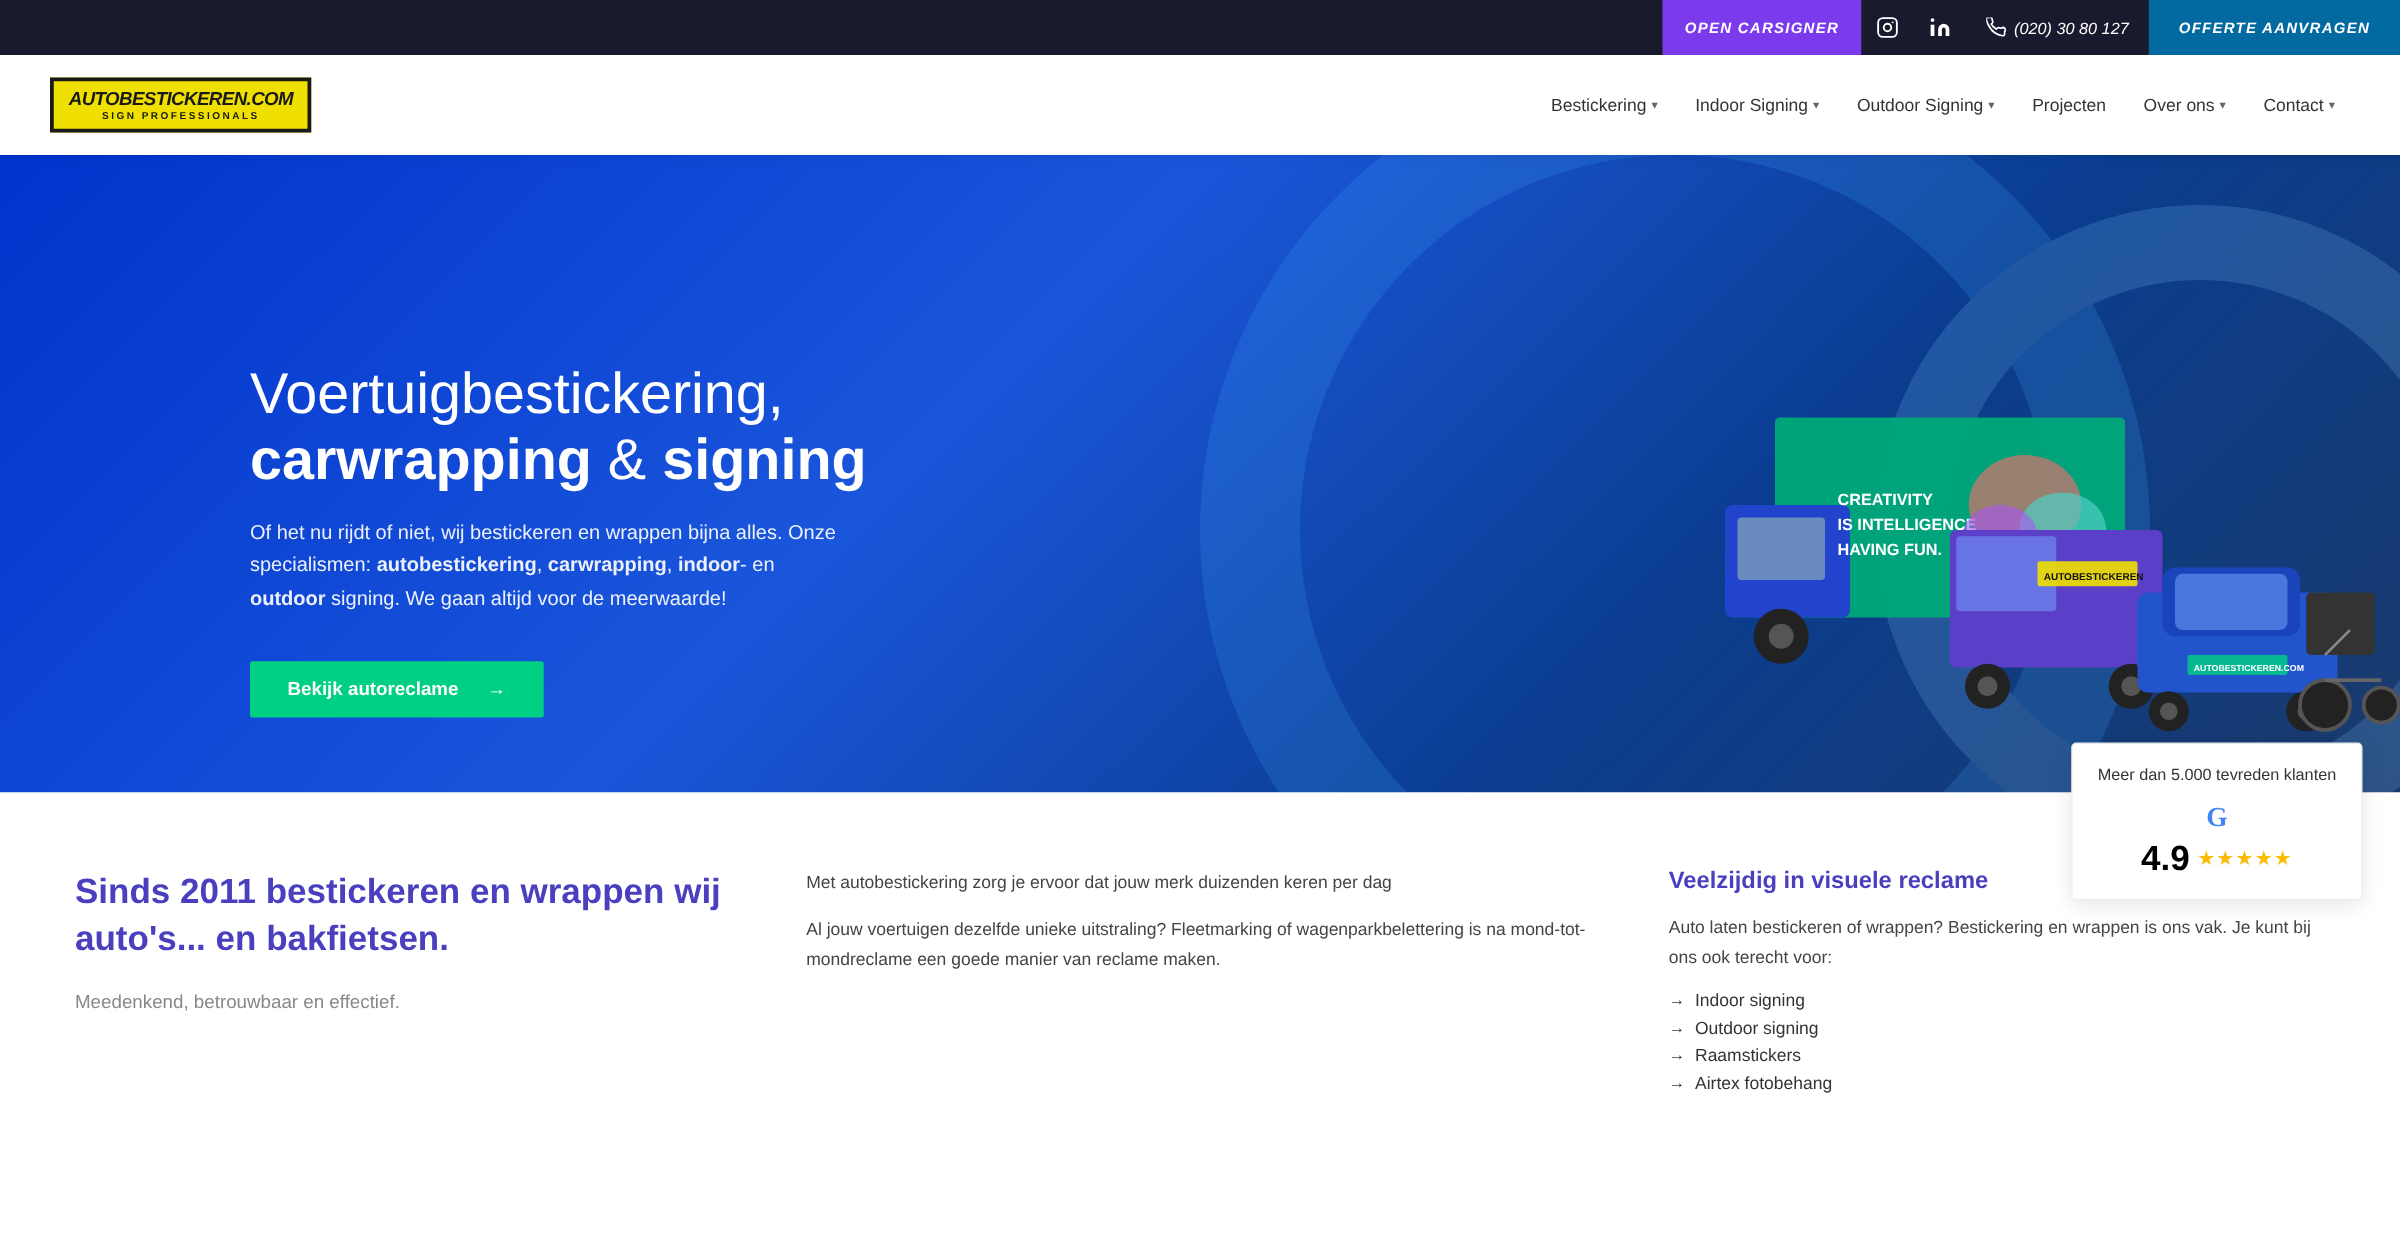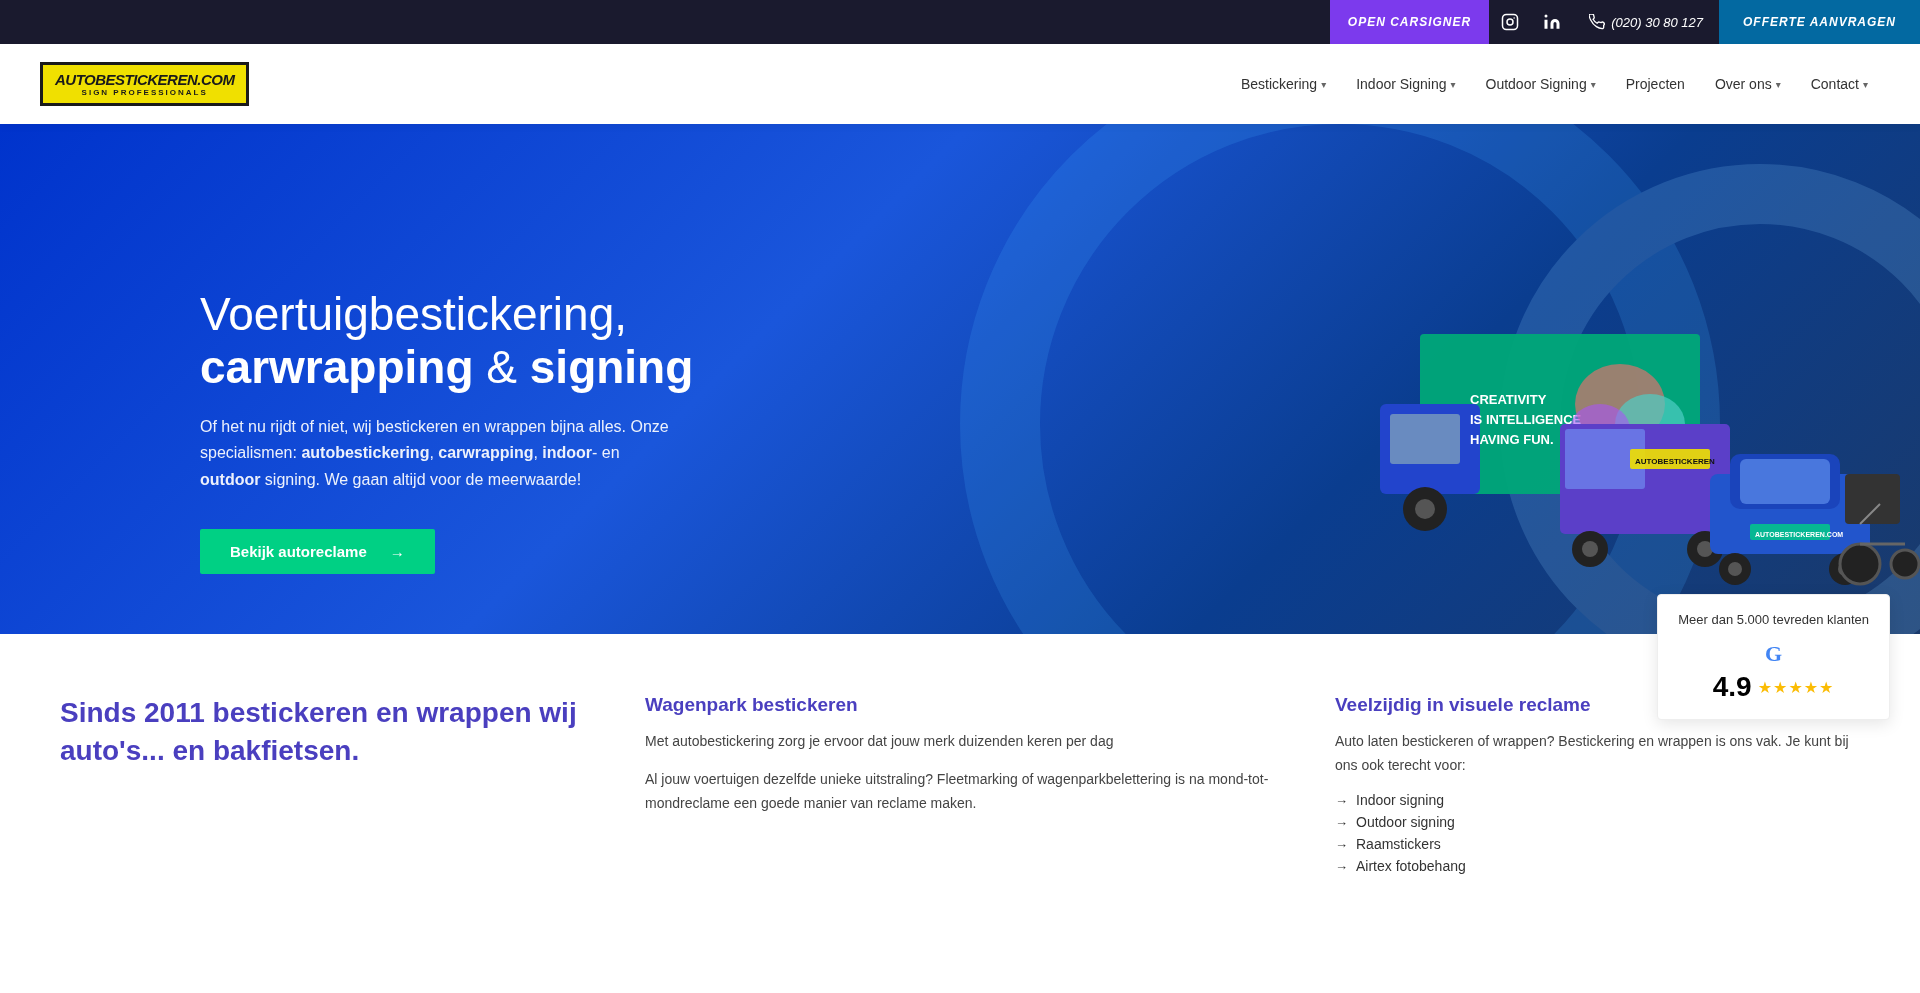--- a/index.html
+++ b/index.html
@@ -480,24 +480,24 @@
     </svg>
   </div>
 </section>
 
 <section class="content-section">
 
   <div class="content-col">
     <h2 class="since-title">
       <span>Sinds </span><span class="year">2011</span><span> bestickeren en wrappen wij auto's... en bakfietsen.</span>
     </h2>
+    <p class="since-desc">Meedenkend, betrouwbaar en effectief.</p>
   </div>
 
   <div class="content-col-wide">
-    <h3 class="col-title">Wagenpark bestickeren</h3>
     <p class="col-text">Met autobestickering zorg je ervoor dat jouw merk duizenden keren per dag</p>
     <p class="col-text">Al jouw voertuigen dezelfde unieke uitstraling? Fleetmarking of wagenparkbelettering is na mond-tot-mondreclame een goede manier van reclame maken.</p>
   </div>
 
   <div class="content-col">
     <h3 class="right-col-title">Veelzijdig in visuele reclame</h3>
     <p class="right-col-text">Auto laten bestickeren of wrappen? Bestickering en wrappen is ons vak. Je kunt bij ons ook terecht voor:</p>
     <div>
         <a class="arrow-link">
           <span class="arr">→</span>

